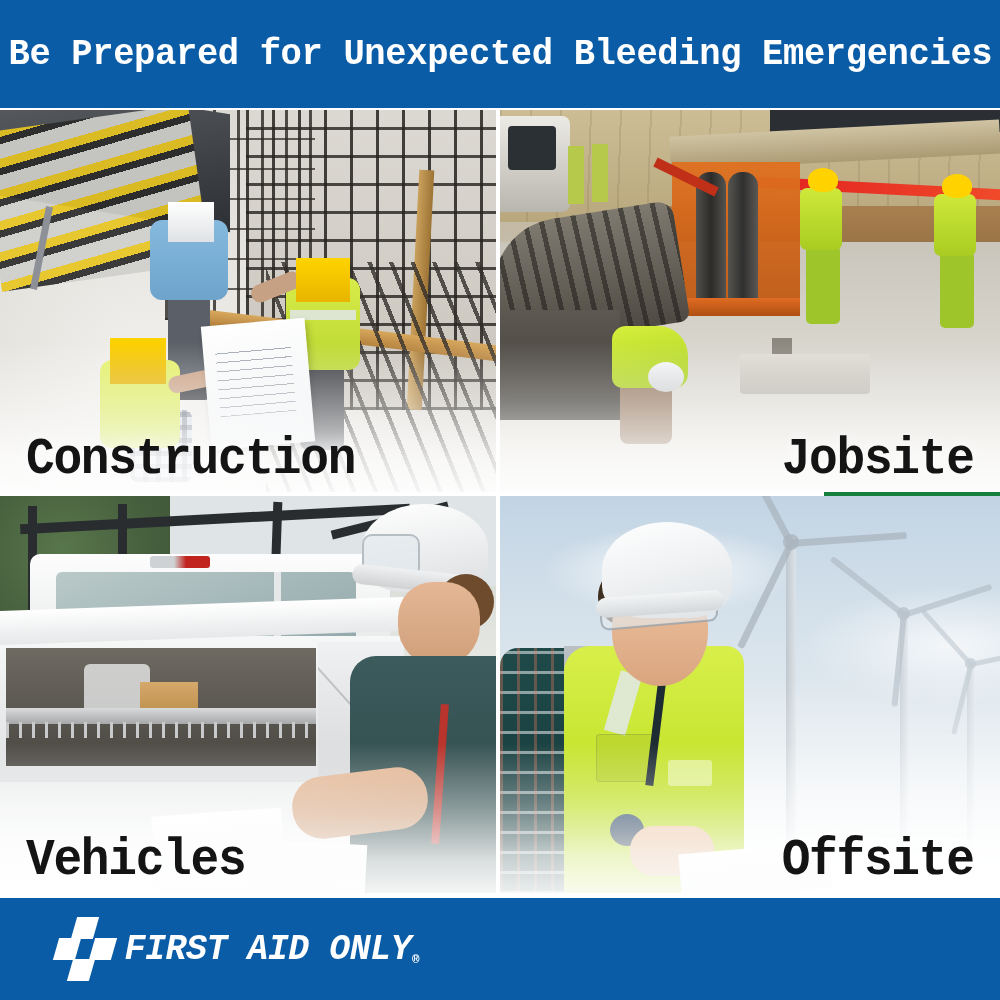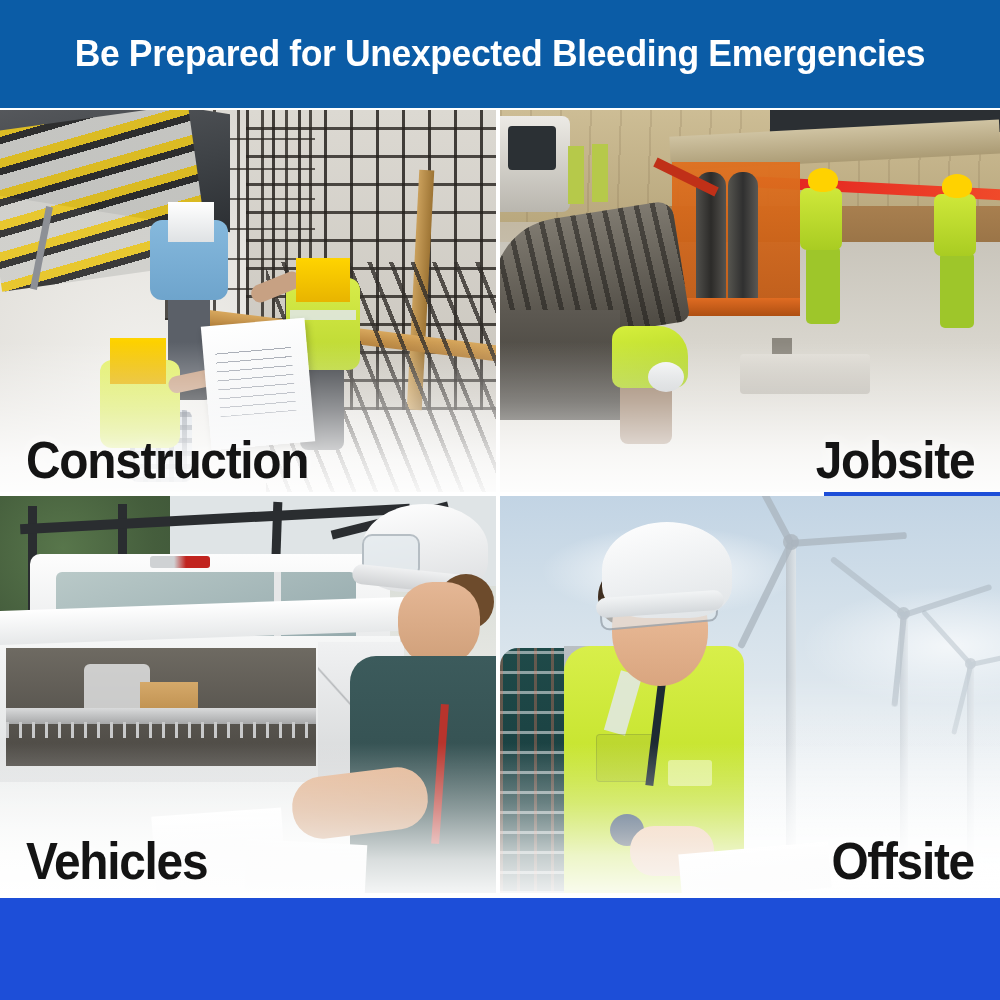--- a/index.html
+++ b/index.html
@@ -8,21 +8,22 @@
   html, body {
     width:1000px; height:1000px;
     background:#ffffff;
     font-family:"Liberation Sans", sans-serif;
     overflow:hidden;
   }
 
   .poster {
     position:relative;
     width:1000px; height:1000px;
-    background:#1d4ed8;
+    background:#15803d;
+    font-family:Liberation Mono, monospace;
   }
 
   
   .header {
     position:absolute; left:0; top:0;
     width:1000px; height:108px;
     background:#0B5CA6;
     display:flex; align-items:center; justify-content:center;
   }
   .headline {
@@ -529,14 +530,28 @@
         <div class="lyr v-paper2"></div>
       </div>
       <div class="capfade fade-l"></div>
       <div class="cap cap-l">Vehicles</div>
     </div>
 
   </div>
 
   <div class="botline"></div>
 
+  <div class="footer">
+    <div class="logo">
+      <div class="cross">
+        <span class="cb-top"></span>
+        <span class="cb-left"></span>
+        <span class="cb-right"></span>
+        <span class="cb-bot"></span>
+        <span class="cb-mid"></span>
+      </div>
+      <div class="wordmark">
+        <span>FIRST AID ONLY</span><span class="rmark">®</span>
+      </div>
+    </div>
+  </div>
 
 </div>
 
 </body></html>

